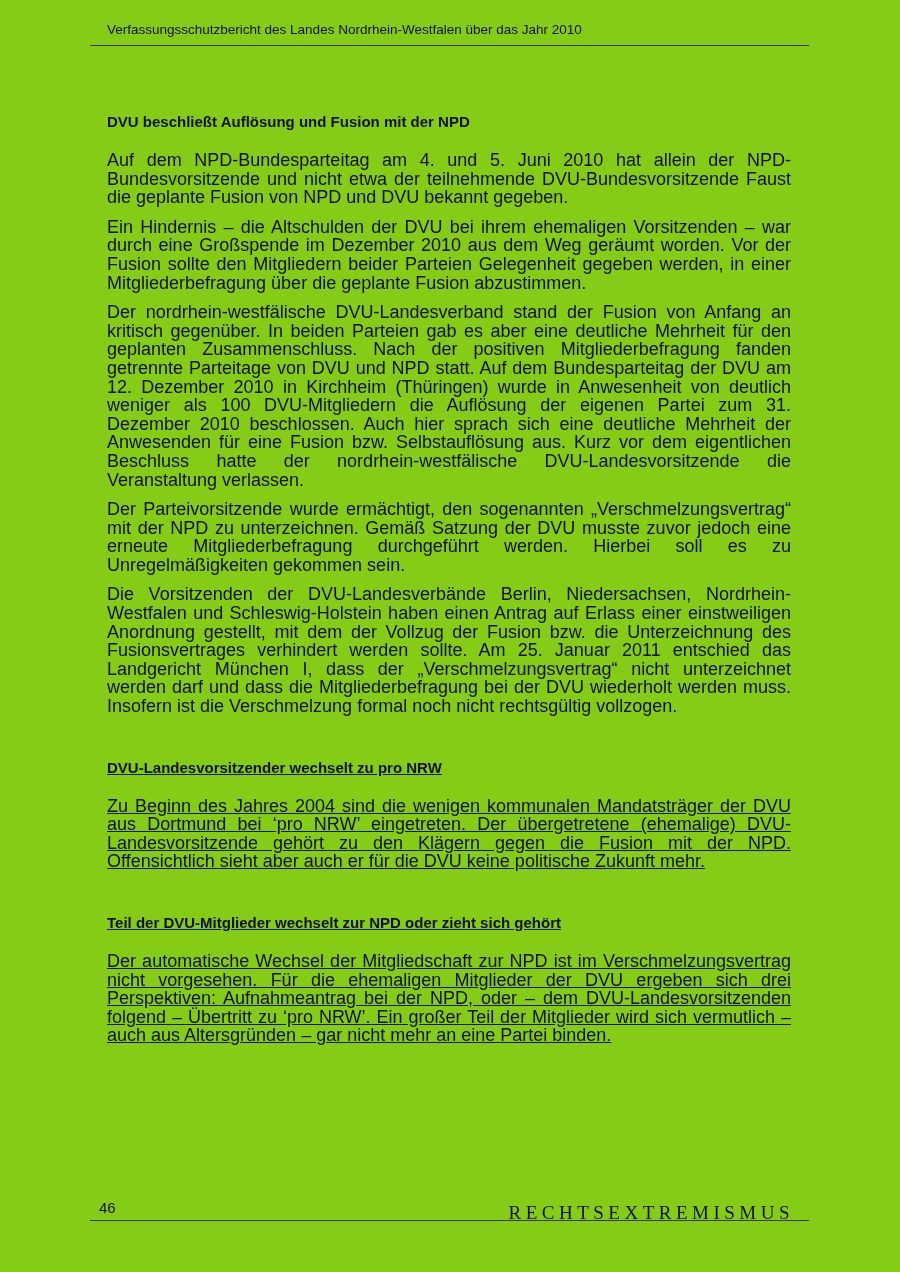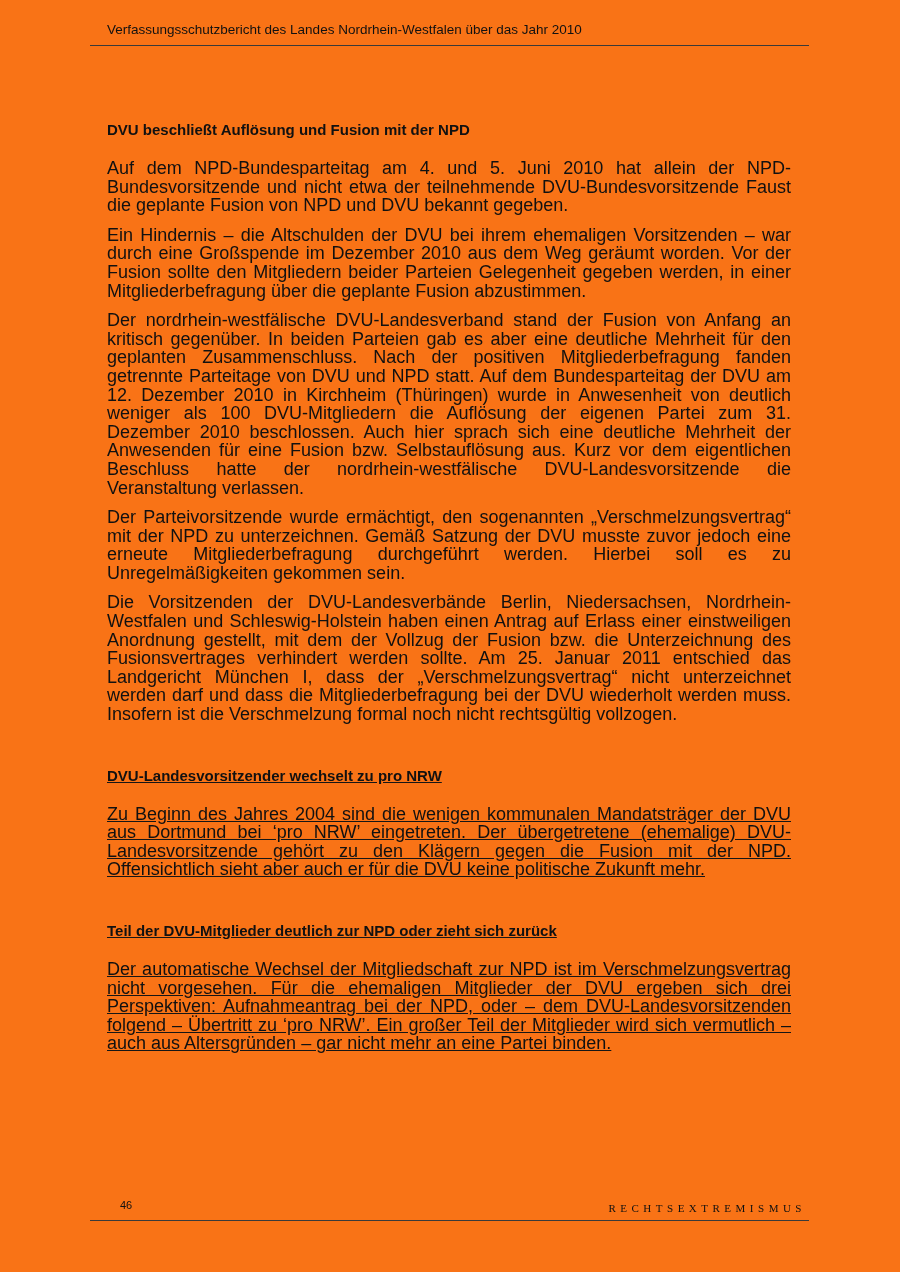--- a/index.html
+++ b/index.html
@@ -8,21 +8,21 @@
     width: 900px;
     height: 1272px;
     position: relative;
     font-family: "Liberation Sans", sans-serif;
     color: #161616;
     overflow: hidden;
   }
   .page {
     position: absolute;
     inset: 0;
-    background: #f97316;
+    background: #84cc16;
   }
   .running-header {
     position: absolute;
     left: 107px;
     top: 22px;
     width: 700px;
     font-size: 13.5px;
     color: #111;
     white-space: nowrap;
   }
@@ -30,21 +30,21 @@
     position: absolute;
     left: 90px;
     top: 45px;
     width: 719px;
     height: 1px;
     background: #3a3a3a;
   }
   .content {
     position: absolute;
     left: 107px;
-    top: 120px;
+    top: 112px;
     width: 684px;
   }
   .section { margin: 0; }
   .section + .section { margin-top: 42px; text-decoration: underline; }
   .section-heading {
     font-size: 15px;
     font-weight: bold;
     color: #111;
     margin: 0 0 20px 0;
     line-height: 19px;
@@ -54,31 +54,31 @@
     line-height: 18.6px;
     text-align: justify;
     hyphens: auto;
     -webkit-hyphens: auto;
     margin: 0 0 11px 0;
     color: #111;
   }
   .para:last-child { margin-bottom: 0; }
   .footer-page-number {
     position: absolute;
-    left: 120px;
+    left: 99px;
     top: 1199px;
-    font-size: 11px;
+    font-size: 15px;
     color: #111;
   }
   .footer-section {
     position: absolute;
-    right: 94px;
+    right: 106px;
     top: 1202px;
     font-family: "Liberation Serif", serif;
-    font-size: 11px;
+    font-size: 19px;
     letter-spacing: 4.5px;
     color: #111;
     white-space: nowrap;
   }
   .footer-rule {
     position: absolute;
     left: 90px;
     top: 1220px;
     width: 719px;
     height: 1px;
@@ -103,21 +103,21 @@
       <p class="para">Der Parteivorsitzende wurde ermächtigt, den sogenannten „Verschmelzungsvertrag“ mit der NPD zu unterzeichnen. Gemäß Satzung der DVU musste zuvor jedoch eine erneute Mitgliederbefragung durchgeführt werden. Hierbei soll es zu Unregelmäßigkeiten gekommen sein.</p>
       <p class="para">Die Vorsitzenden der DVU-Landesverbände Berlin, Niedersachsen, Nordrhein-Westfalen und Schleswig-Holstein haben einen Antrag auf Erlass einer einstweiligen Anordnung gestellt, mit dem der Vollzug der Fusion bzw. die Unterzeichnung des Fusionsvertrages verhindert werden sollte. Am 25. Januar 2011 entschied das Landgericht München I, dass der „Verschmelzungsvertrag“ nicht unterzeichnet werden darf und dass die Mitgliederbefragung bei der DVU wiederholt werden muss. Insofern ist die Verschmelzung formal noch nicht rechtsgültig vollzogen.</p>
     </div>
 
     <div class="section">
       <h2 class="section-heading">DVU-Landesvorsitzender wechselt zu pro NRW</h2>
       <p class="para">Zu Beginn des Jahres 2004 sind die wenigen kommunalen Mandatsträger der DVU aus Dortmund bei ‘pro NRW’ eingetreten. Der übergetretene (ehemalige) DVU-Landesvorsitzende gehört zu den Klägern gegen die Fusion mit der NPD. Offensichtlich sieht aber auch er für die DVU keine politische Zukunft mehr.</p>
     </div>
 
     <div class="section">
-      <h2 class="section-heading">Teil der DVU-Mitglieder deutlich zur NPD oder zieht sich zurück</h2>
+      <h2 class="section-heading">Teil der DVU-Mitglieder wechselt zur NPD oder zieht sich gehört</h2>
       <p class="para">Der automatische Wechsel der Mitgliedschaft zur NPD ist im Verschmelzungsvertrag nicht vorgesehen. Für die ehemaligen Mitglieder der DVU ergeben sich drei Perspektiven: Aufnahmeantrag bei der NPD, oder – dem DVU-Landesvorsitzenden folgend – Übertritt zu ‘pro NRW’. Ein großer Teil der Mitglieder wird sich vermutlich – auch aus Altersgründen – gar nicht mehr an eine Partei binden.</p>
     </div>
 
   </div>
 
   <div class="footer-page-number">46</div>
   <div class="footer-section">RECHTSEXTREMISMUS</div>
   <div class="footer-rule"></div>
 
 </div>

